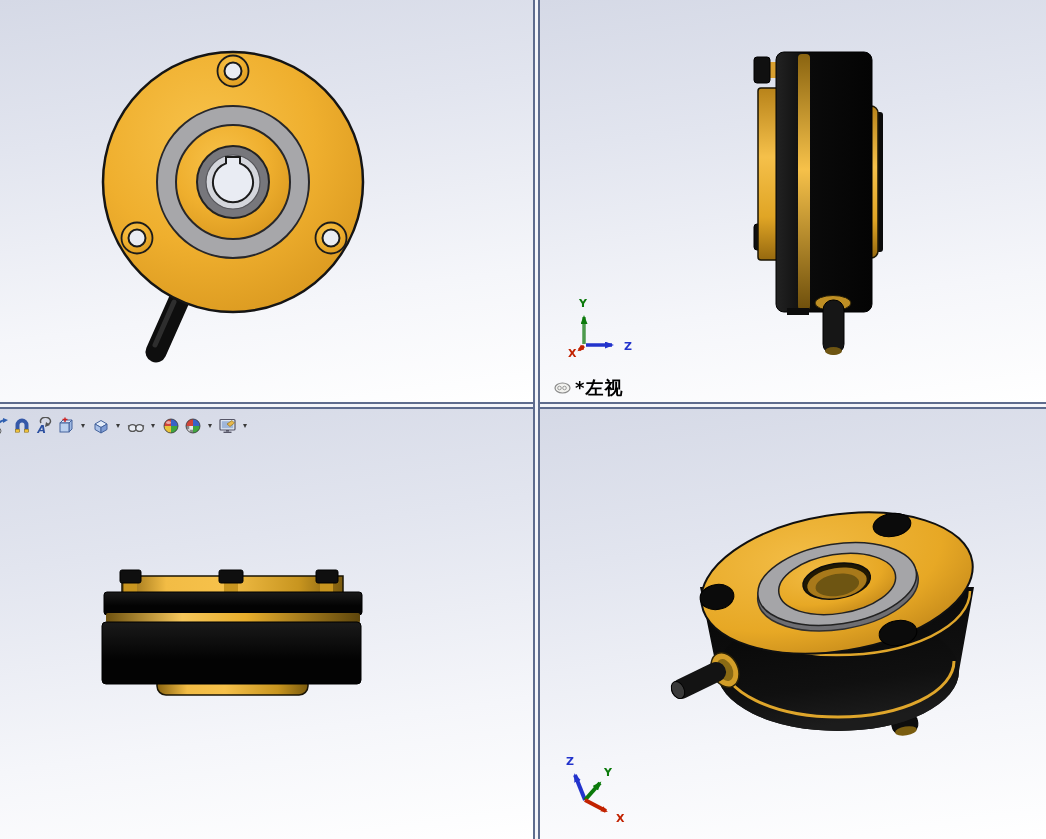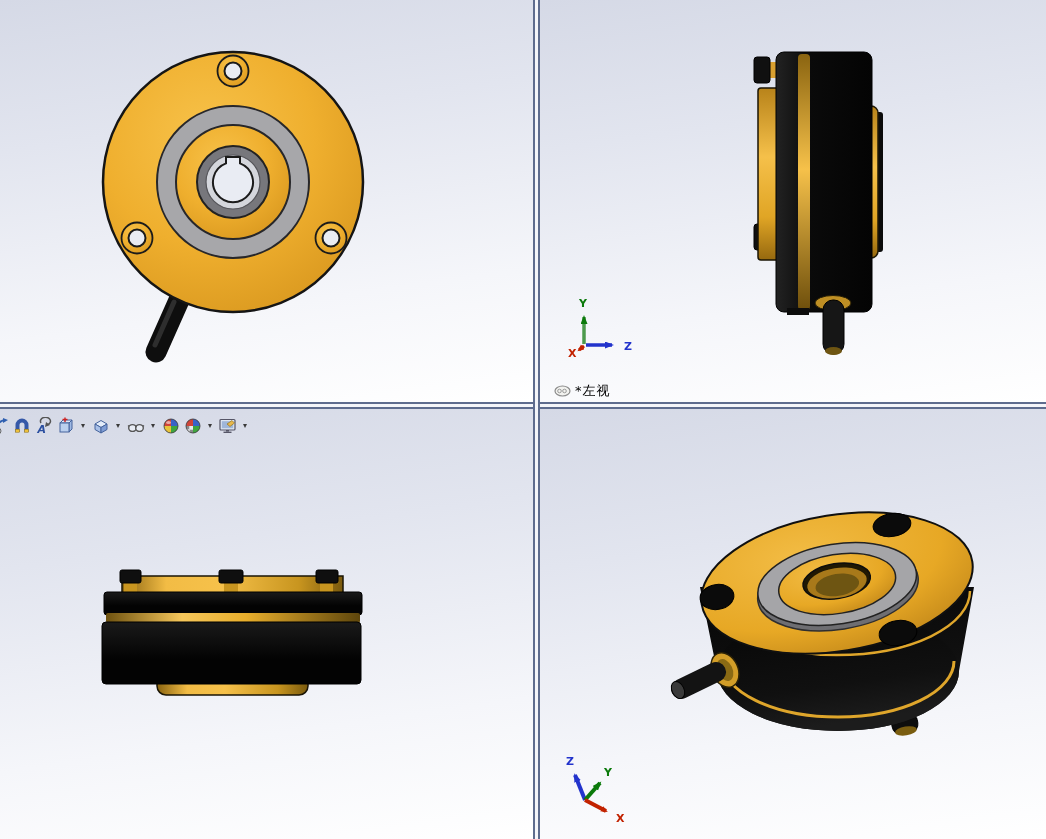--- a/index.html
+++ b/index.html
@@ -17,21 +17,21 @@
       background:#f4f5f9;border-top:2px solid #5e6c8e;border-bottom:2px solid #5e6c8e;box-sizing:border-box;}
   svg{display:block;}
   .drawing{position:absolute;left:0;top:0;}
   
   .toolbar{position:absolute;left:-6px;top:3px;height:28px;display:flex;align-items:center;gap:1px;z-index:4;}
   .tbtn{width:21px;height:24px;display:flex;align-items:center;justify-content:center;cursor:default;}
   .tdd{width:12px;height:24px;display:flex;align-items:center;justify-content:center;
        font-size:8px;color:#3a3a3a;line-height:1;}
   
   .viewlabel{position:absolute;left:14px;bottom:2px;display:flex;align-items:center;gap:4px;z-index:3;}
-  .viewlabel .txt{font-size:13px;font-weight:400;color:#000;letter-spacing:1px;}
+  .viewlabel .txt{font-size:18px;font-weight:700;color:#000;letter-spacing:1px;}
   .axis-text{font-size:11px;font-weight:bold;}
 </style>
 </head>
 <body>
 
 <div id="stage">
 
   <div id="vp-tl" class="vp">
     <svg class="drawing" width="533" height="402" viewBox="0 0 533 402">
       <defs>

